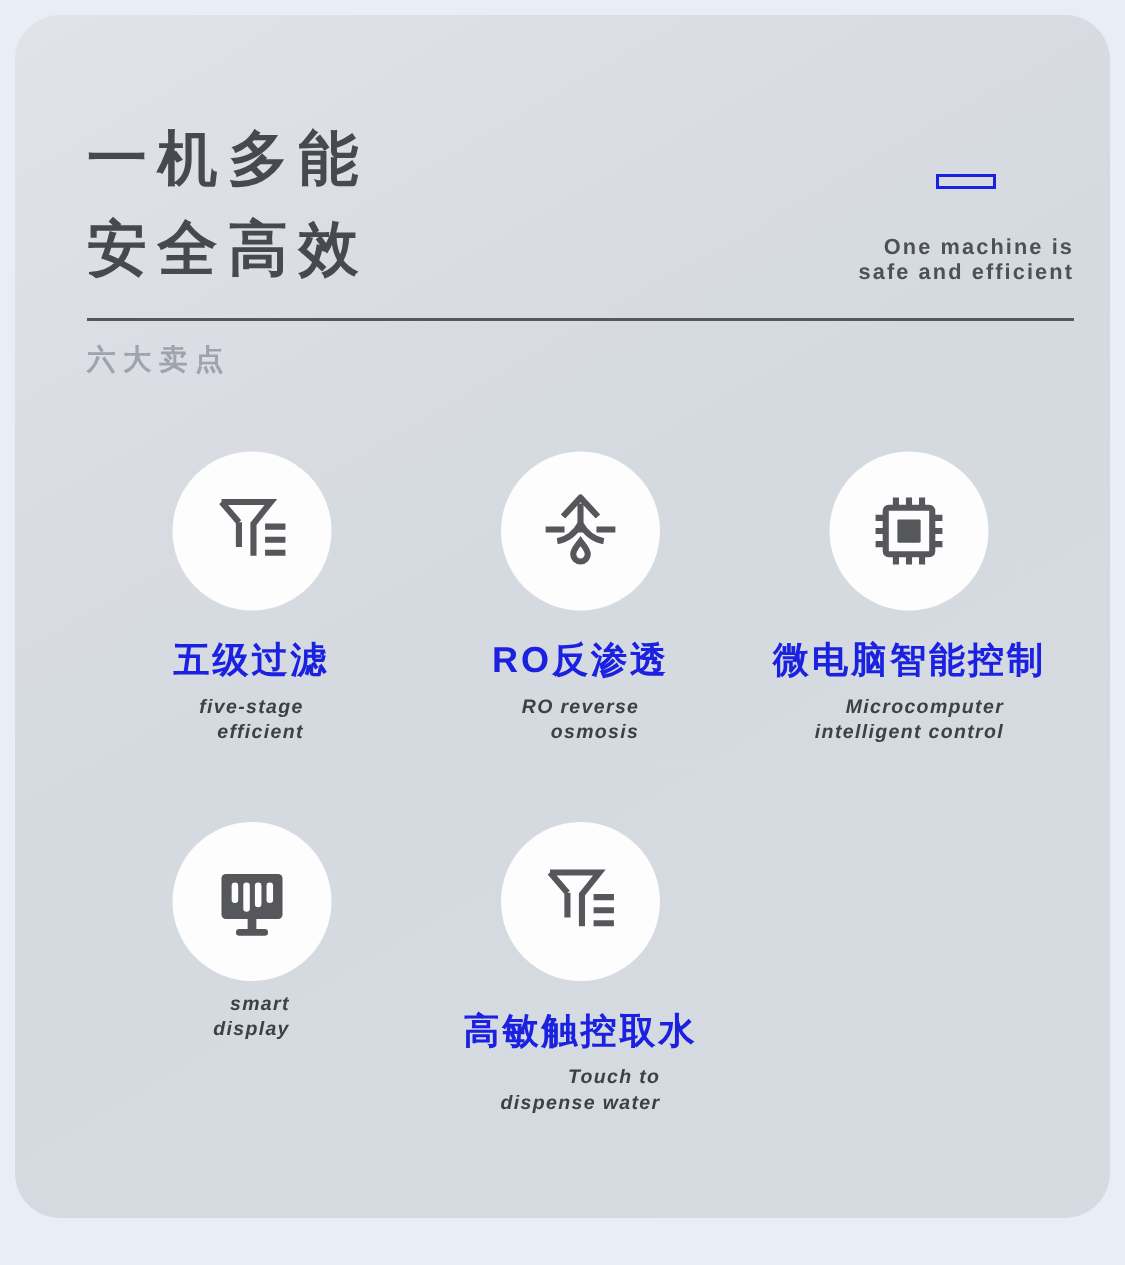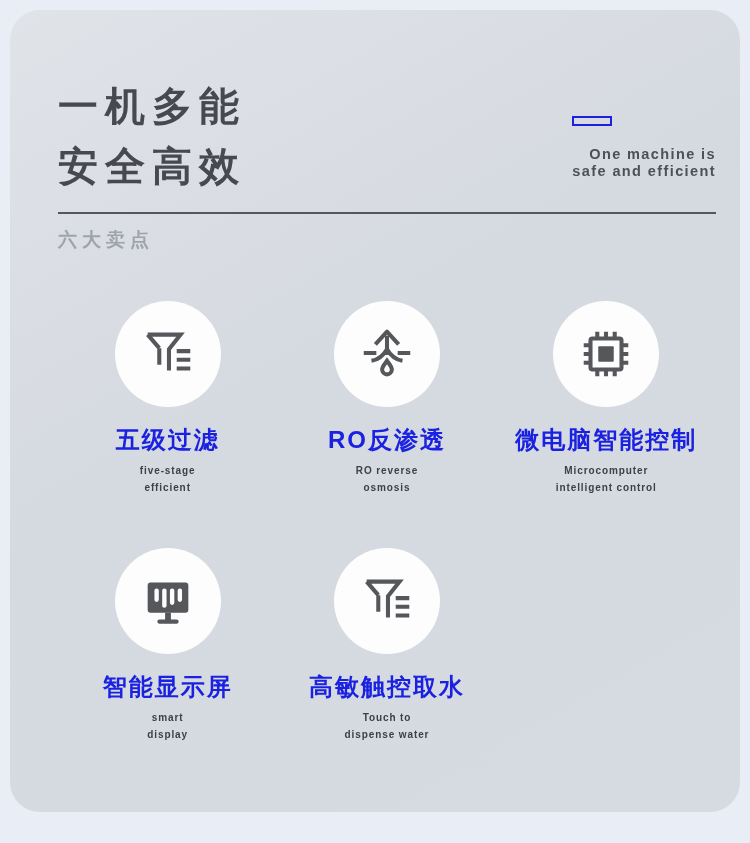--- a/index.html
+++ b/index.html
@@ -24,22 +24,23 @@
   
   .header { display: flex; justify-content: space-between; align-items: flex-start; }
   .title {
     font-size: 40px;
     font-weight: bold;
     color: #47494e;
     letter-spacing: 7px;
     line-height: 60px;
   }
   .tag-col {
-    display: flex; flex-direction: column; align-items: flex-start;
+    display: flex; flex-direction: column; align-items: center;
     margin-top: 40px;
+    gap: 11px;
   }
   .dash-rect {
     width: 40px; height: 10px;
     border: 2px solid #1b21e0;
     background: transparent;
     margin-bottom: 20px;
   }
   .tagline {
     font-size: 14.5px;
     font-weight: bold;
@@ -80,26 +81,27 @@
   .f-title {
     margin-top: 17px;
     font-size: 24px;
     font-weight: bold;
     color: #1b21e0;
     letter-spacing: 2px;
     white-space: nowrap;
   }
   .f-sub {
     margin-top: 7px;
-    font-size: 10px;
+    font-size: 13px;
     font-weight: bold;
     color: #3d4147;
     letter-spacing: 0.9px;
     line-height: 16.5px;
-    text-align: center;
+    text-align: right;
+    font-style: italic;
   }
   .ico { stroke: #55575b; fill: none; stroke-width: 4.2; }
   .ico-fill { fill: #55575b; stroke: none; }
 </style>
 </head>
 <body>
 
 <div class="card">
 
   <div class="header">
@@ -175,21 +177,20 @@
         <svg viewBox="0 0 64 64">
           <rect class="ico-fill" x="11" y="13" width="42" height="31" rx="3"></rect>
           <rect x="18" y="19" width="4.5" height="14" rx="2.2" fill="#fdfdfe"></rect>
           <rect x="26" y="19" width="4.5" height="20" rx="2.2" fill="#fdfdfe"></rect>
           <rect x="34" y="19" width="4.5" height="17" rx="2.2" fill="#fdfdfe"></rect>
           <rect x="42" y="19" width="4.5" height="14" rx="2.2" fill="#fdfdfe"></rect>
           <rect class="ico-fill" x="29" y="44" width="6" height="8"></rect>
           <rect class="ico-fill" x="21" y="51" width="22" height="4.5" rx="2.2"></rect>
         </svg>
       </div>
-      <div class="f-title">智能显示屏</div>
       <div class="f-sub">
         <span>smart</span><br>
         <span>display</span>
       </div>
     </div>
 
     <div class="feature">
       <div class="circle">
         <svg viewBox="0 0 64 64">
           <path class="ico" d="M11 12 H45 L33 27 V49 M23 26 L11 12 M23 26 V43"></path>

